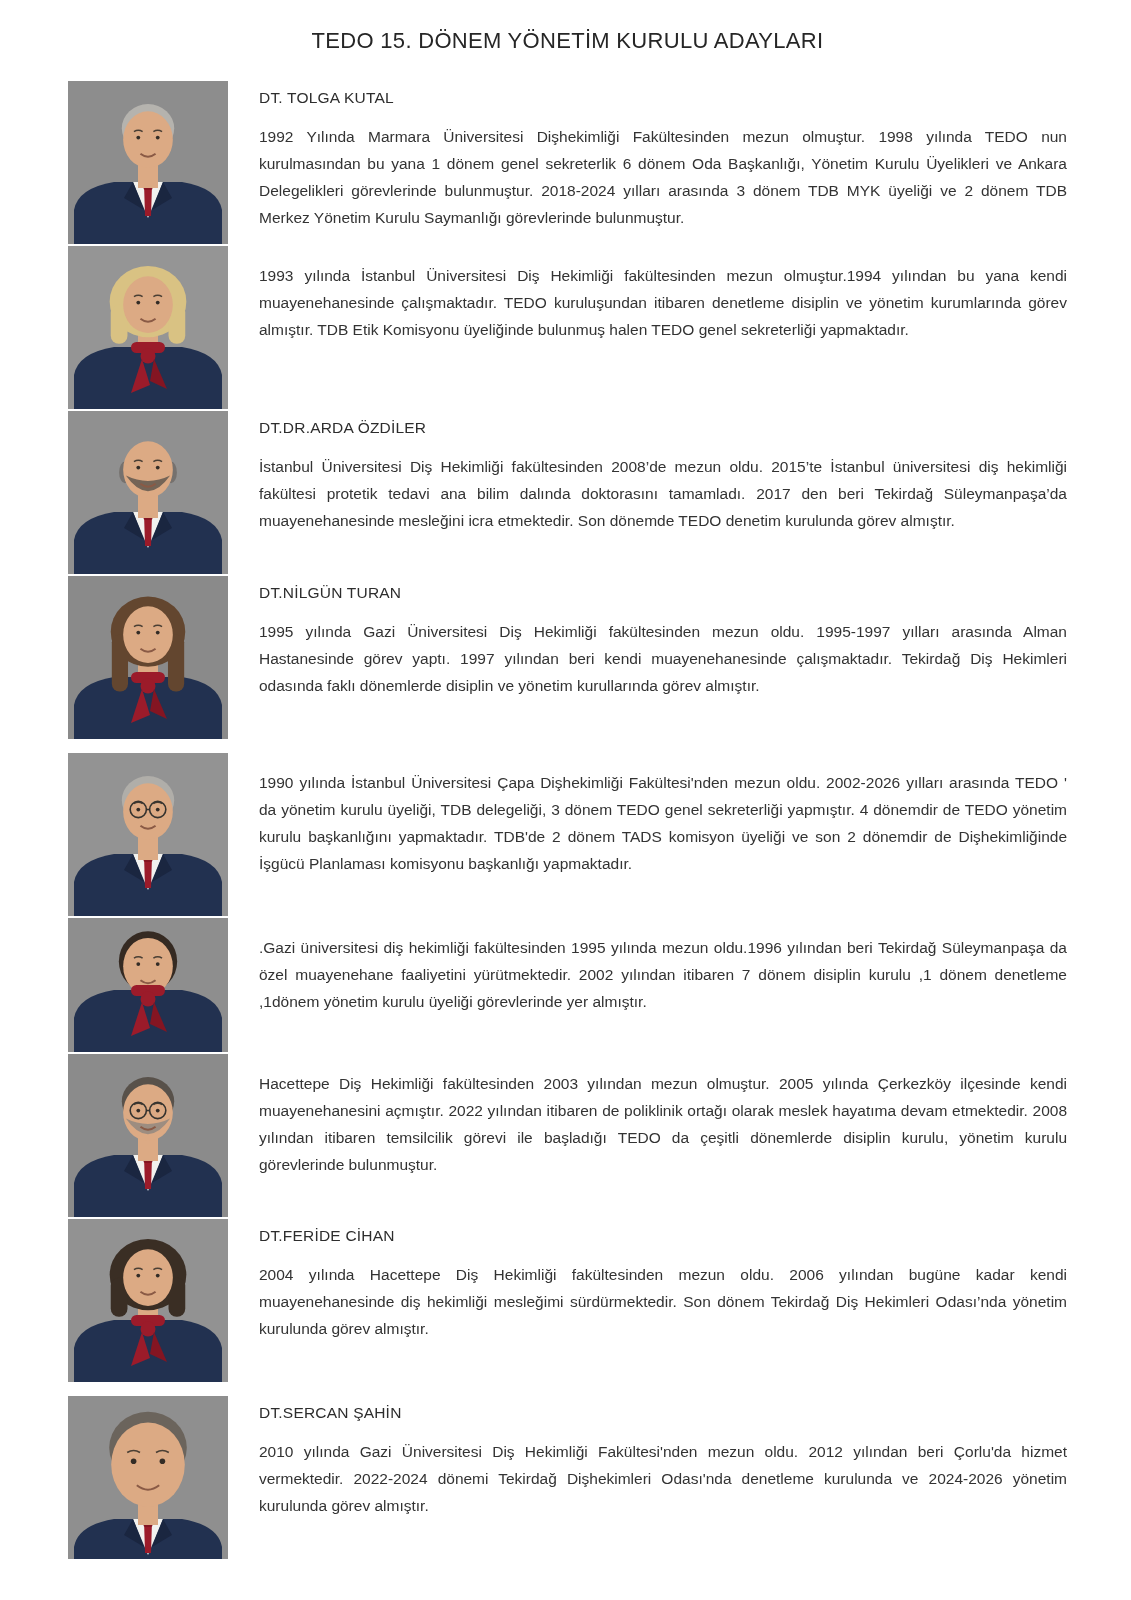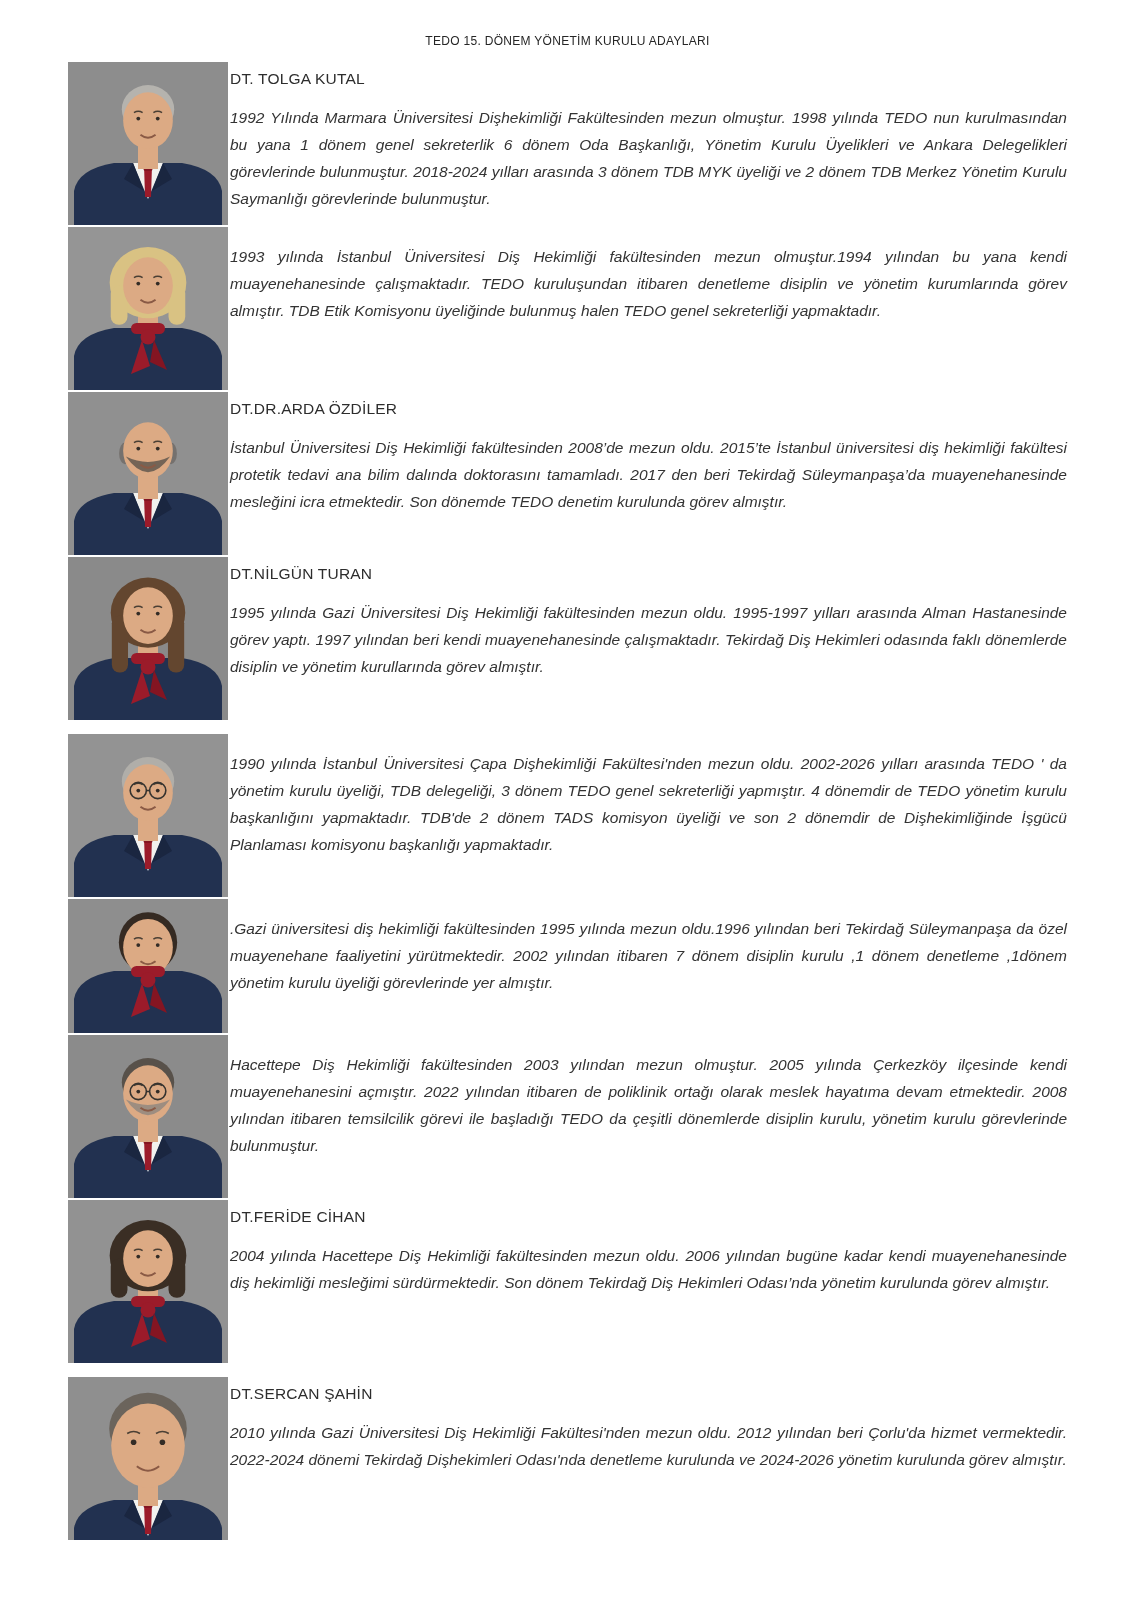--- a/index.html
+++ b/index.html
@@ -2,40 +2,40 @@
 <html><head>
 <meta charset="utf-8">
 <style>
   html,body{margin:0;padding:0;}
   body{
     width:1131px;height:1600px;background:#ffffff;overflow:hidden;
     font-family:"Liberation Sans",sans-serif;color:#303030;
   }
   .page{padding:28px 64px 0 68px;box-sizing:border-box;}
   .title{
-    text-align:center;font-size:12px;font-weight:400;color:#262626;
-    margin:0 0 8px 0;line-height:26px;letter-spacing:0.3px;
+    text-align:center;font-size:22px;font-weight:400;color:#262626;
+    margin:0 0 27px 0;line-height:26px;letter-spacing:0.3px;
   }
   .entries{display:block;}
-  .entry{display:flex;gap:2px;margin-bottom:2px;align-items:flex-start;}
+  .entry{display:flex;gap:31px;margin-bottom:2px;align-items:flex-start;}
   .entry.gap-before{margin-top:14px;}
   .photo{
     width:160px;height:163px;flex:0 0 160px;overflow:hidden;
     background:#8f8f8f;
   }
   .photo.short{height:134px;}
   .photo svg{display:block;}
   .text{flex:1;min-width:0;padding-top:2px;}
   .name{
     font-size:15.5px;font-weight:400;margin:4px 0 0 0;line-height:22px;
     letter-spacing:0.2px;color:#2d2d2d;
   }
   .bio{
     margin:14px 0 0 0;font-size:15.5px;line-height:27px;
-    text-align:justify;color:#333333;font-style:italic;
+    text-align:justify;color:#333333;
   }
 </style>
 </head>
 <body>
 
 <div class="page">
   <h1 class="title">TEDO 15. DÖNEM YÖNETİM KURULU ADAYLARI</h1>
 
   <div class="entries">
 

